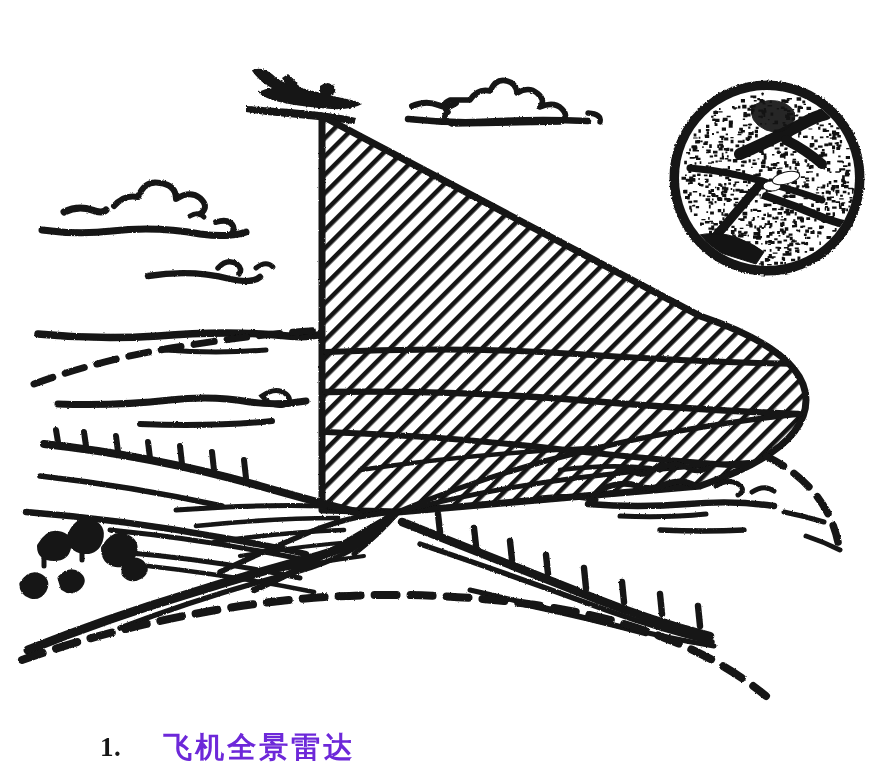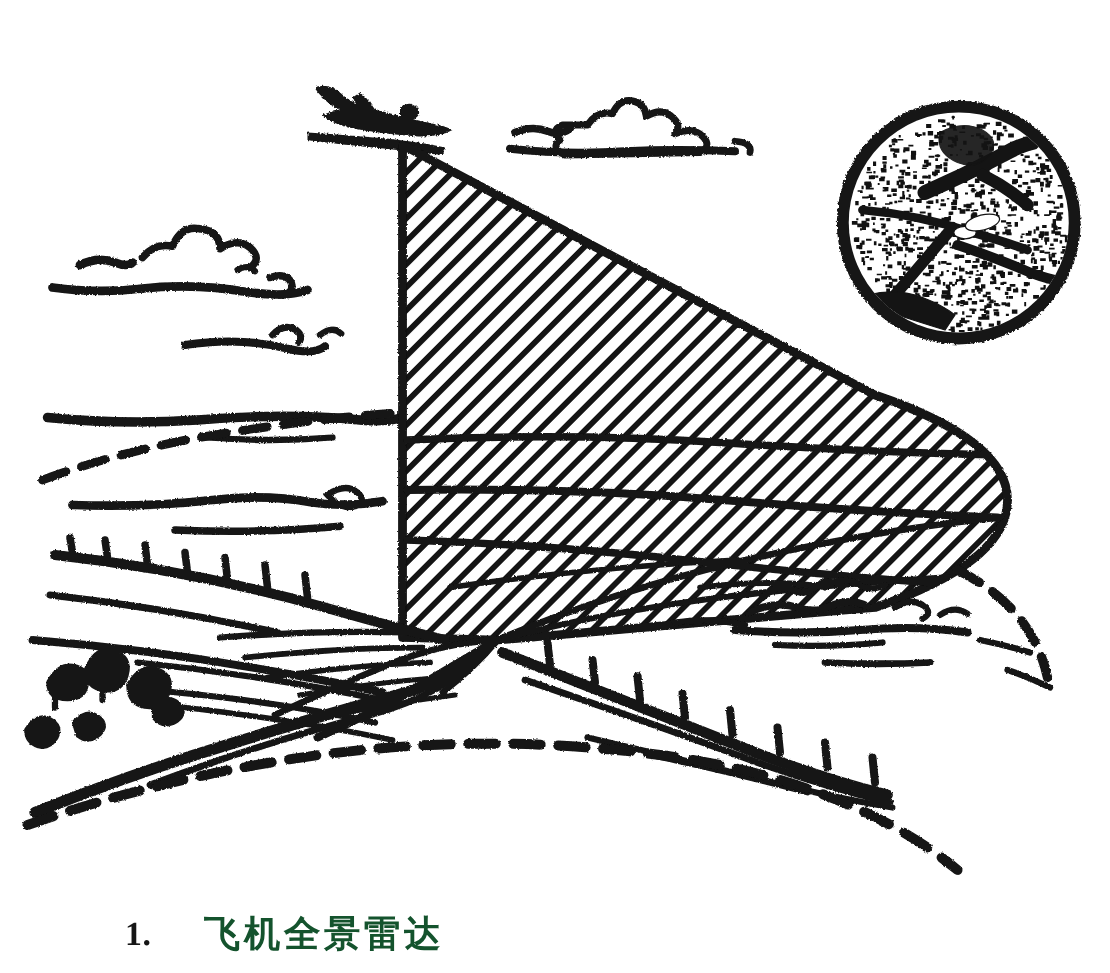--- a/index.html
+++ b/index.html
@@ -47,21 +47,21 @@
     letter-spacing: 0.5px;
     color: #161616;
     line-height: 1;
   }
   .caption-text {
     margin-left: 42px;
     font-family: "DejaVu Sans", "Liberation Sans", sans-serif;
     font-size: 29px;
     font-weight: 700;
     letter-spacing: 3px;
-    color: #14532d;
+    color: #6d28d9;
     line-height: 1;
   }
   .sr-only {
     position: absolute;
     width: 1px;
     height: 1px;
     overflow: hidden;
     clip: rect(0 0 0 0);
     white-space: nowrap;
   }

